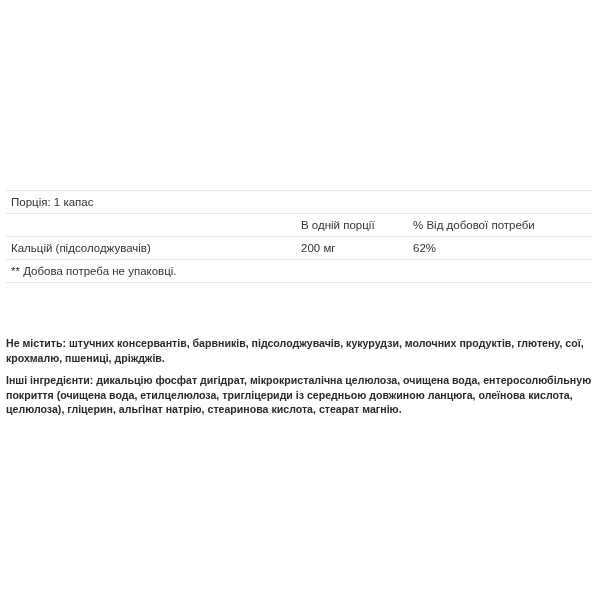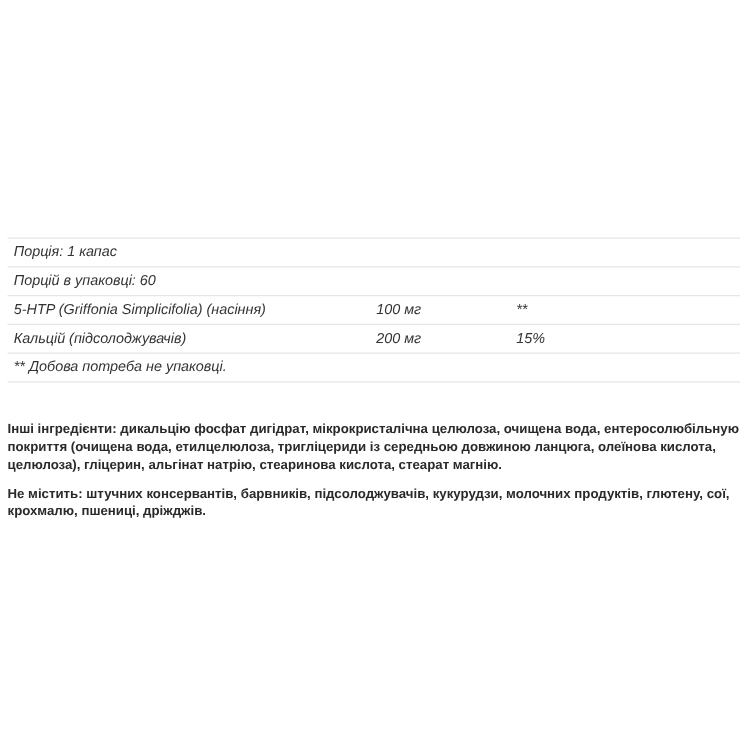--- a/index.html
+++ b/index.html
@@ -1,50 +1,47 @@
 <!DOCTYPE html>
 <html><head>
 <meta charset="utf-8">
 <style>
   html, body { margin: 0; padding: 0; background: #ffffff; }
   body { width: 600px; height: 600px; position: relative; overflow: hidden;
          font-family: "Liberation Sans", sans-serif; color: #333333; }
   .table { position: absolute; left: 6px; top: 190px; width: 586px;
-           border-top: 1px solid #e6e6e6; font-style: italic; }
+           border-top: 1px solid #e6e6e6; }
   .row { height: 22px; border-bottom: 1px solid #e6e6e6; position: relative;
          font-size: 11.5px; line-height: 22px; }
   .row span { position: absolute; top: 0; white-space: nowrap; }
   .c1 { left: 5px; }
   .c2 { left: 295px; }
   .c3 { left: 407px; }
   .notes { position: absolute; left: 6px; top: 336px; width: 588px;
            font-size: 10.6px; font-weight: bold; color: #2a2a2a; line-height: 14.5px; }
   .notes p { margin: 0 0 8px 0; }
 </style>
 </head>
 <body>
 
 <div class="table">
   <div class="row">
     <span class="c1">Порція: 1 капас</span>
   </div>
   <div class="row">
-    <span class="c1">Порцій в упаковці: 60</span>
-  </div>
-  <div class="row">
-    <span class="c1">5-HTP (Griffonia Simplicifolia) (насіння)</span>
-    <span class="c2">100 мг</span>
-    <span class="c3">**</span>
+    <span class="c1"></span>
+    <span class="c2">В одній порції</span>
+    <span class="c3">% Від добової потреби</span>
   </div>
   <div class="row">
     <span class="c1">Кальцій (підсолоджувачів)</span>
     <span class="c2">200 мг</span>
-    <span class="c3">15%</span>
+    <span class="c3">62%</span>
   </div>
   <div class="row">
     <span class="c1">** Добова потреба не упаковці.</span>
   </div>
 </div>
 
 <div class="notes">
+  <p>Не містить: штучних консервантів, барвників, підсолоджувачів, кукурудзи, молочних продуктів, глютену, сої, крохмалю, пшениці, дріжджів.</p>
   <p>Інші інгредієнти: дикальцію фосфат дигідрат, мікрокристалічна целюлоза, очищена вода, ентеросолюбільную покриття (очищена вода, етилцелюлоза, тригліцериди із середньою довжиною ланцюга, олеїнова кислота, целюлоза), гліцерин, альгінат натрію, стеаринова кислота, стеарат магнію.</p>
-  <p>Не містить: штучних консервантів, барвників, підсолоджувачів, кукурудзи, молочних продуктів, глютену, сої, крохмалю, пшениці, дріжджів.</p>
 </div>
 
 </body></html>

